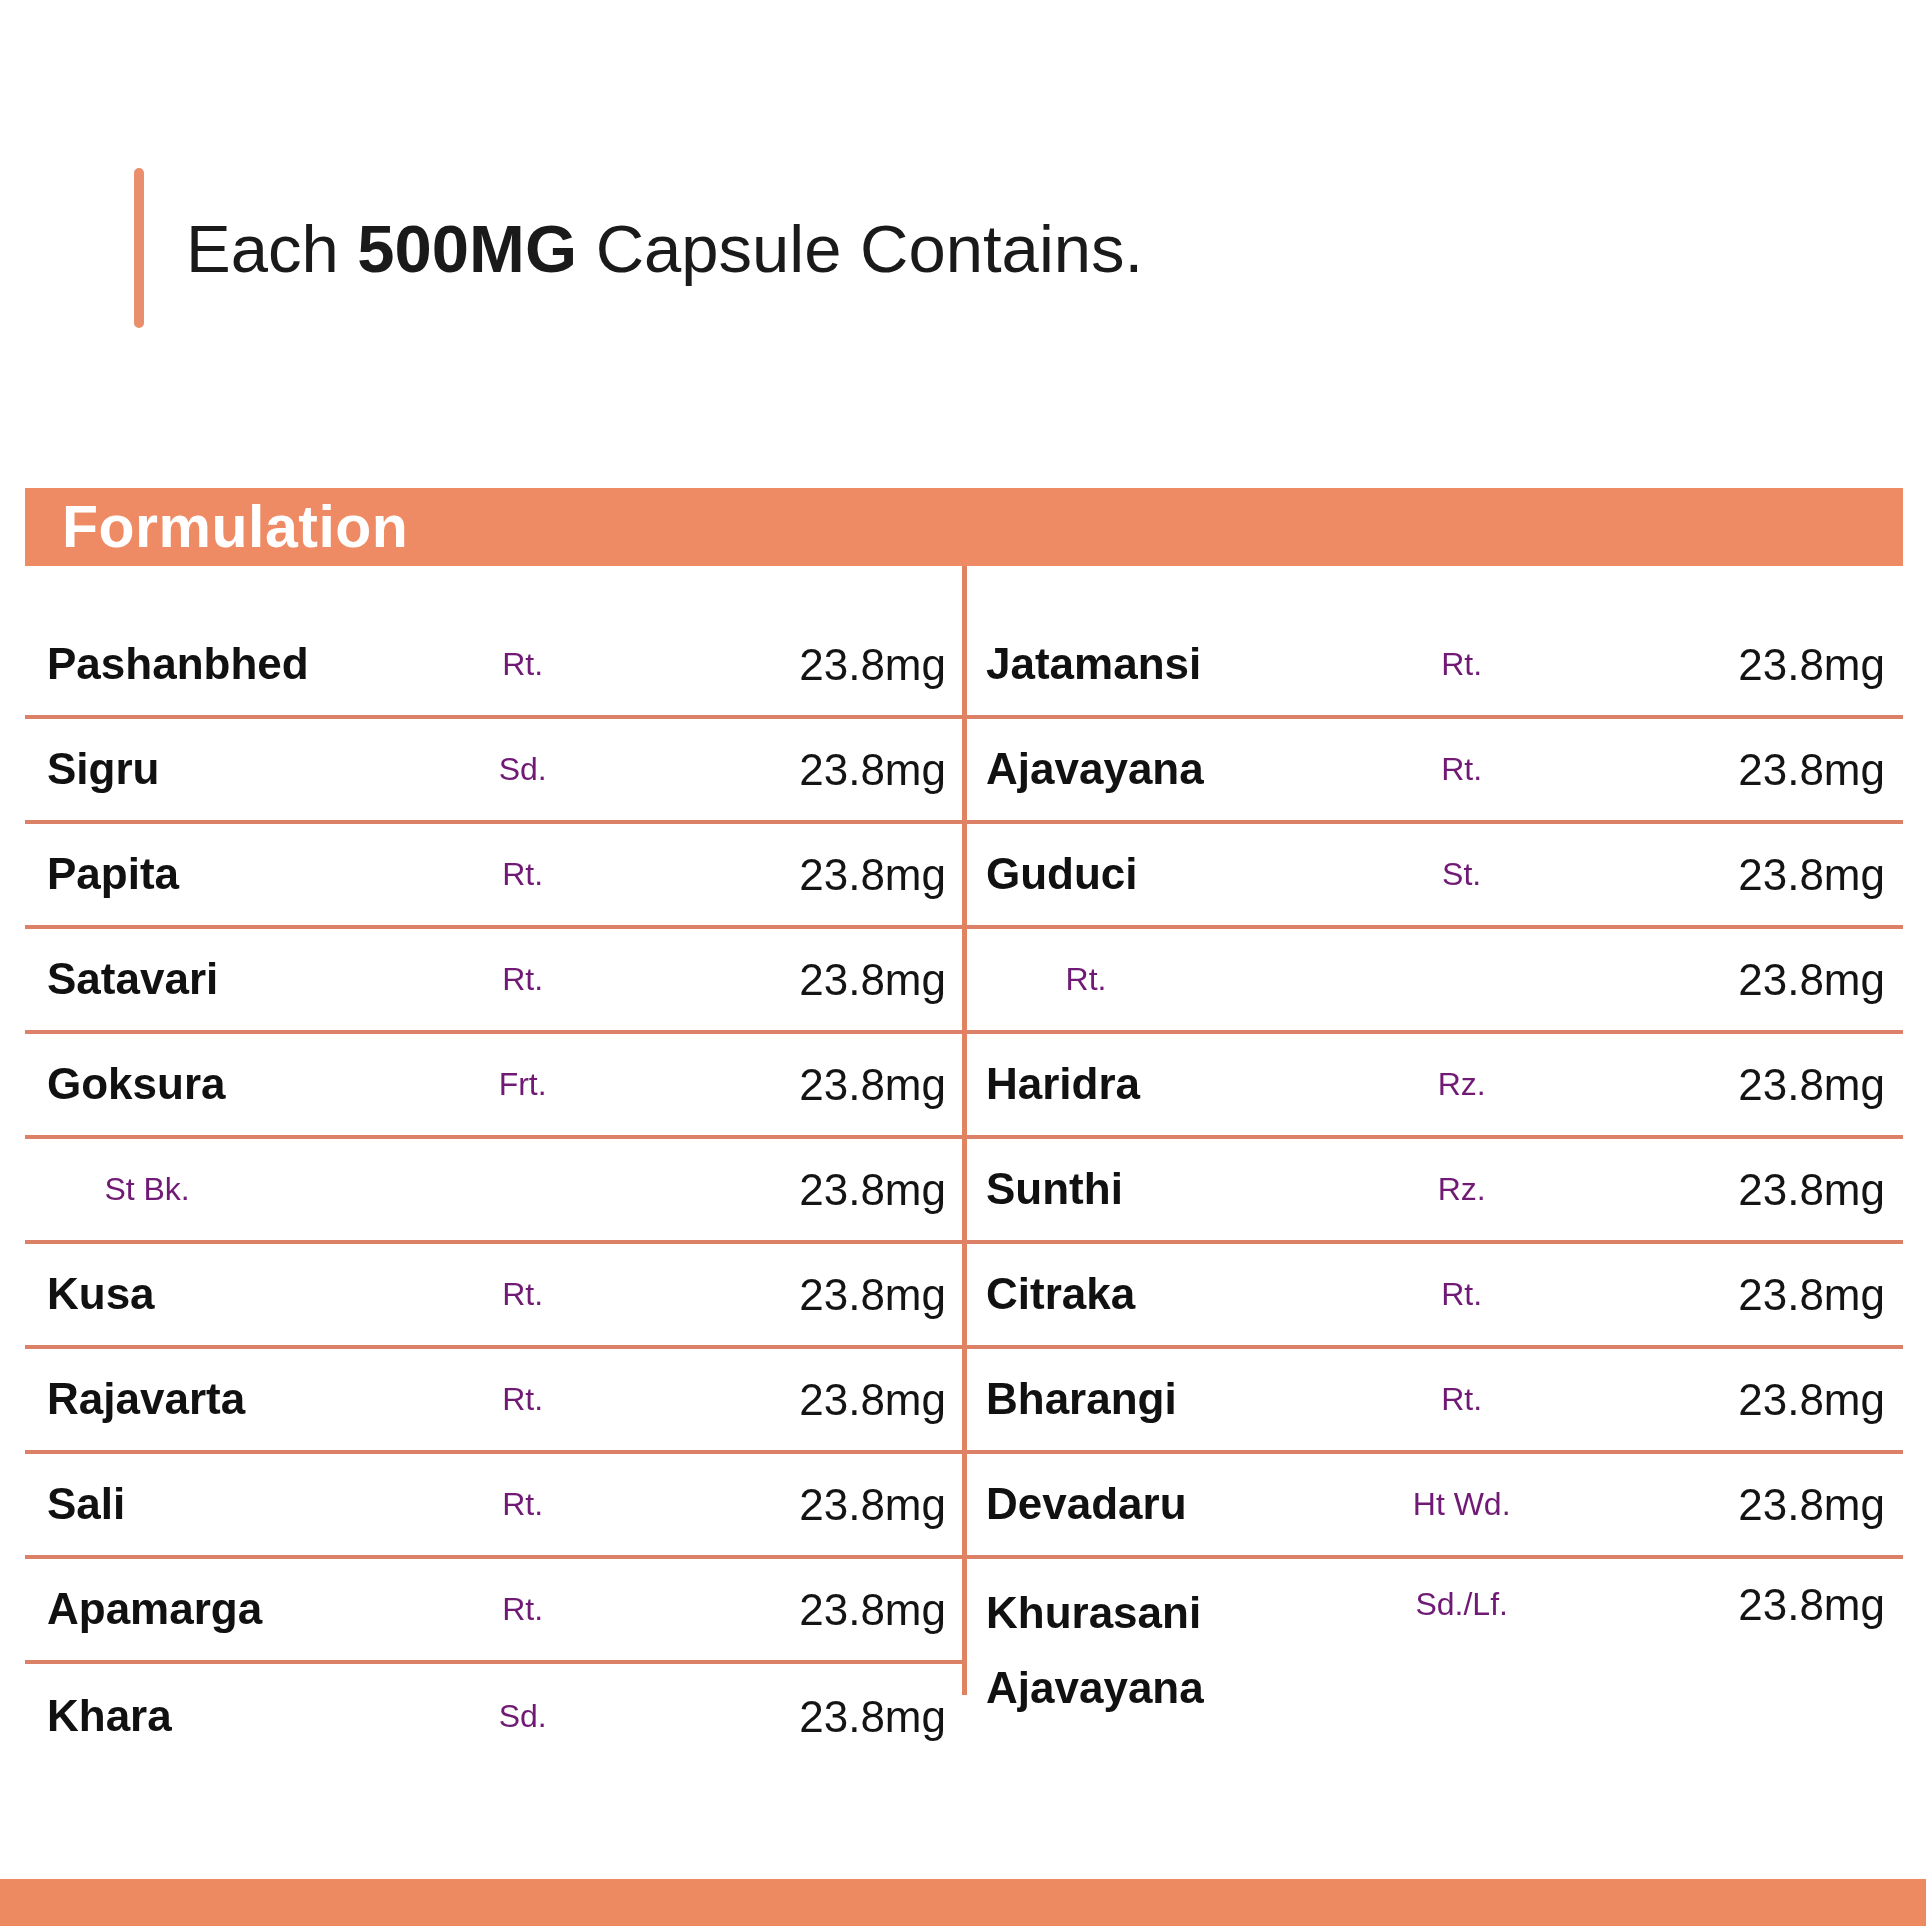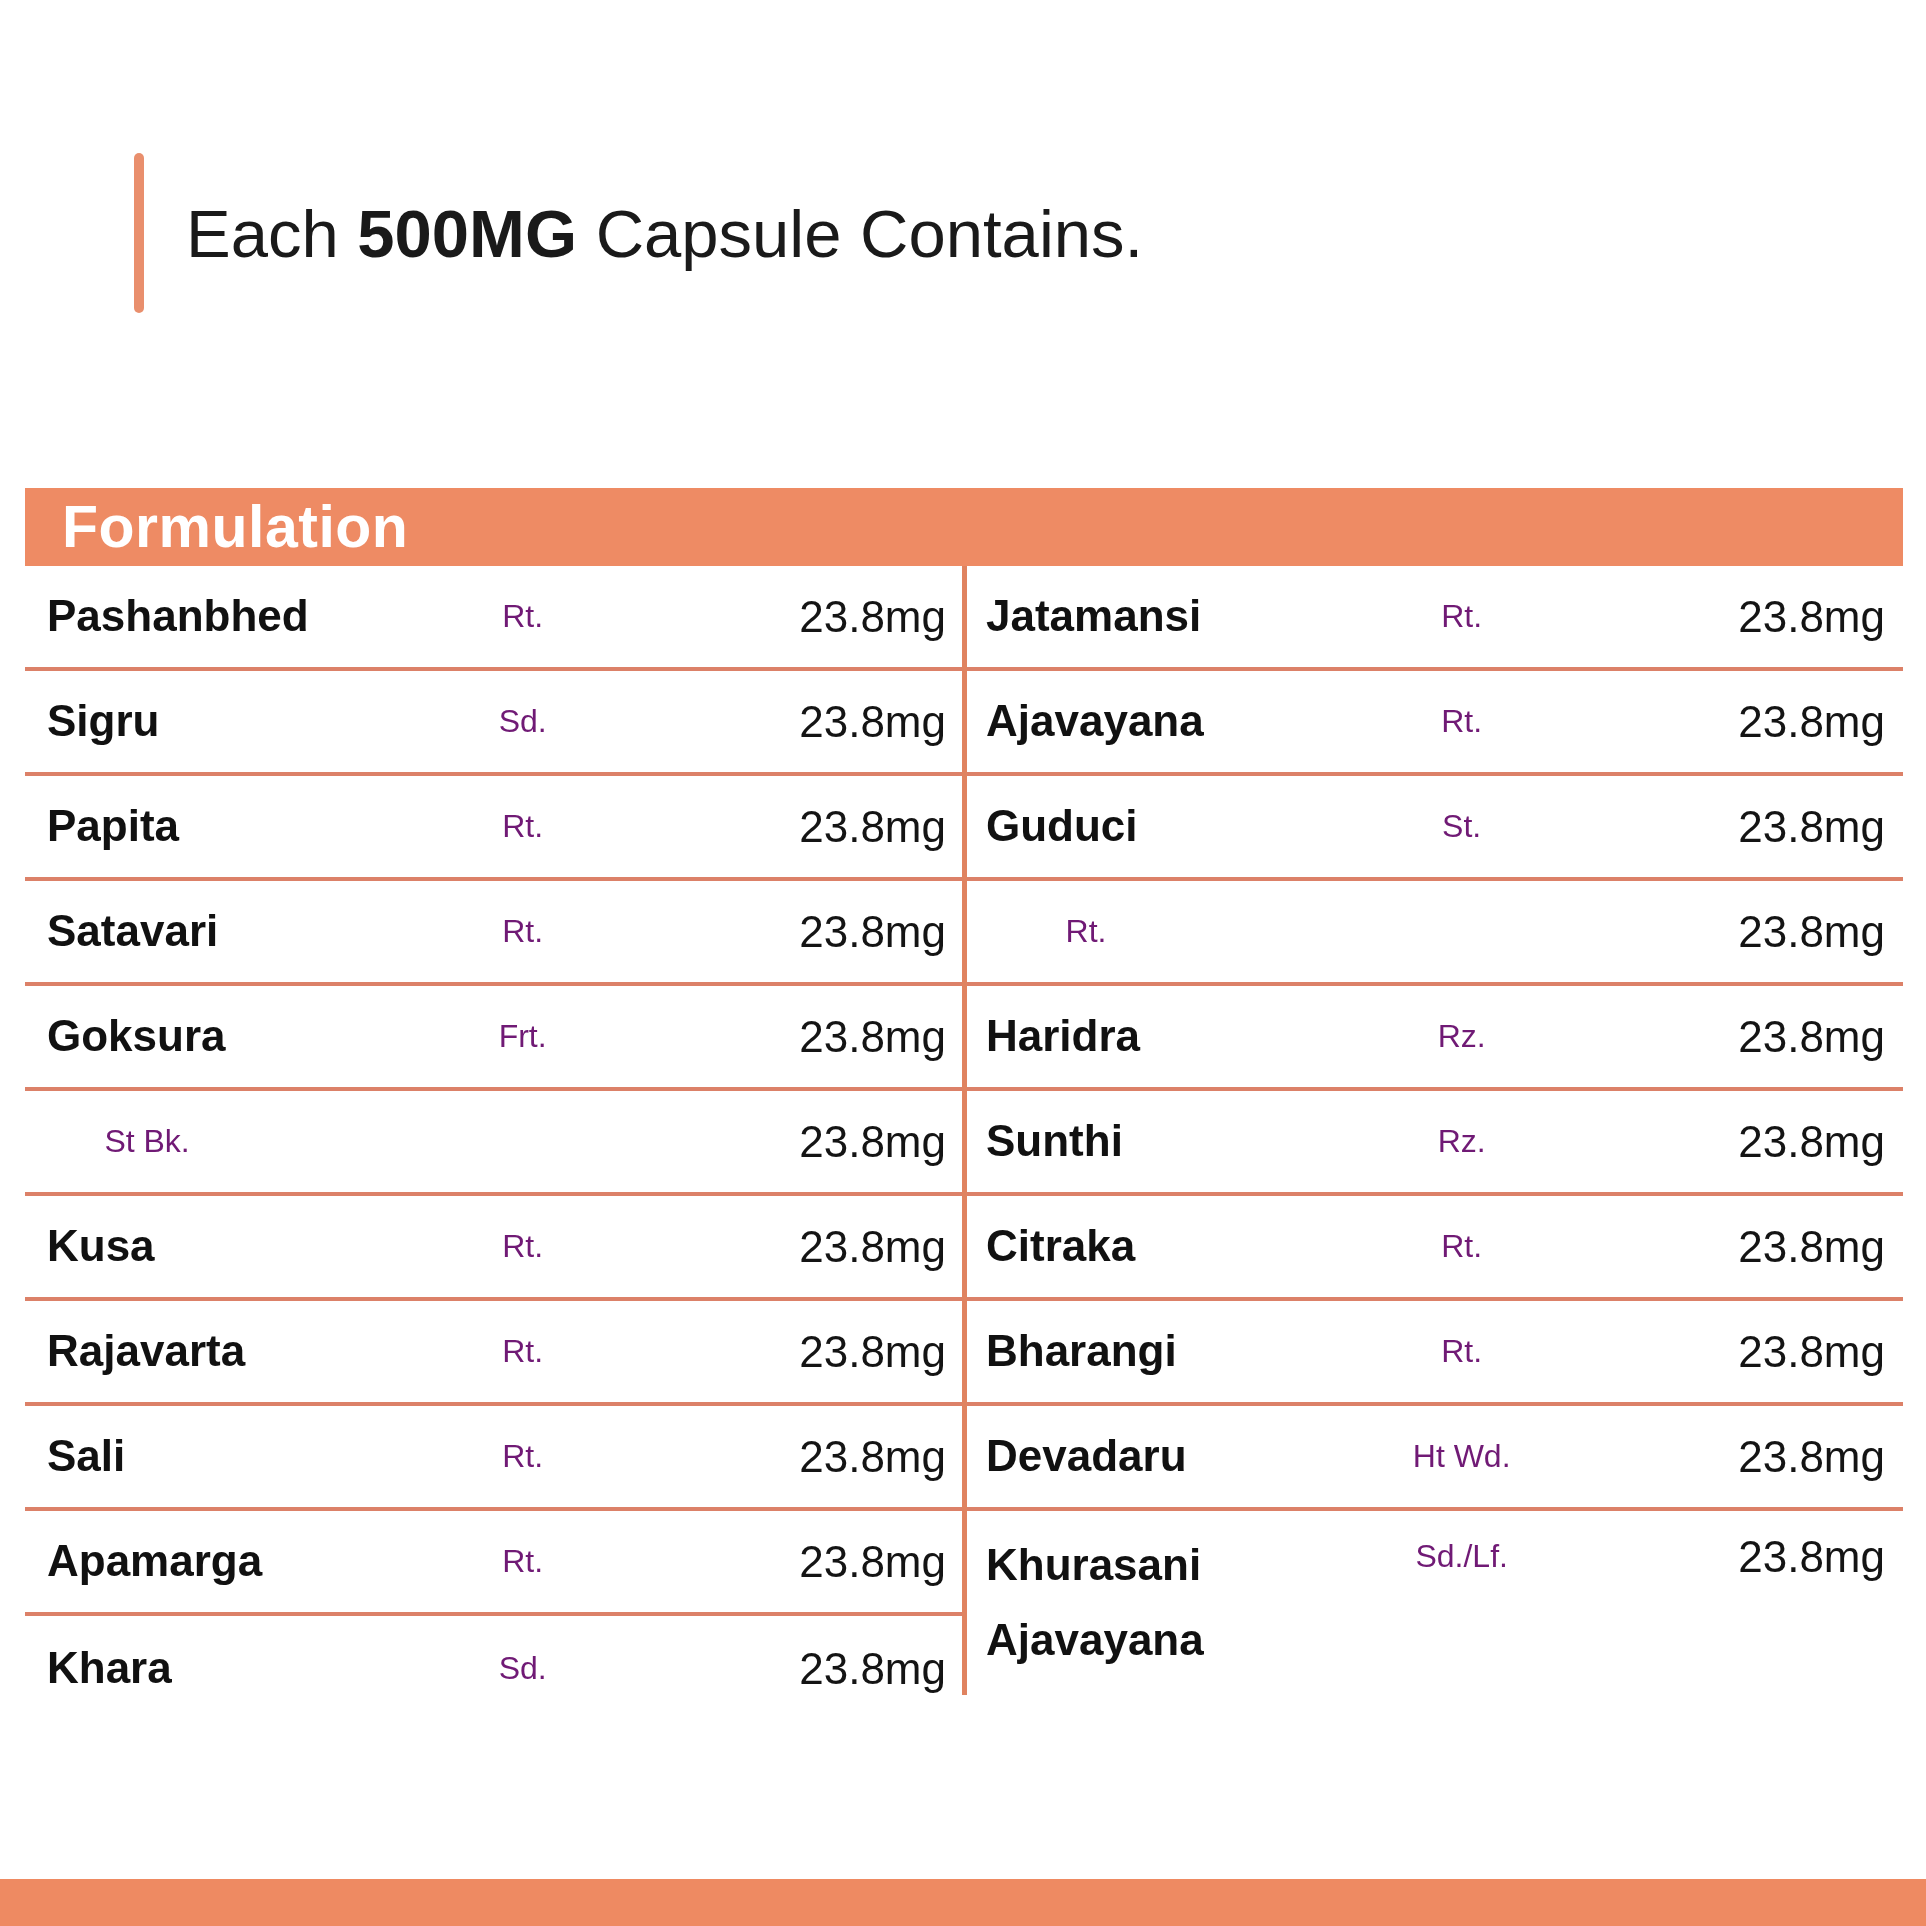--- a/index.html
+++ b/index.html
@@ -11,21 +11,21 @@
     background: var(--background, #ffffff);
     overflow: hidden;
     font-family: "Liberation Sans", sans-serif;
     color: var(--text-primary, #151515);
   }
 
   
   .title-block {
     position: absolute;
     left: 134px;
-    top: 153px;
+    top: 168px;
     height: 160px;
     display: flex;
     align-items: center;
   }
   .accent-bar {
     width: 10px;
     height: 160px;
     border-radius: 5px;
     background: var(--accent-bar, #e98f6d);
     flex: 0 0 auto;
@@ -57,21 +57,21 @@
     box-sizing: border-box;
     font-size: 59px;
     font-weight: bold;
     letter-spacing: 0.5px;
   }
   .table-body {
     position: relative;
     display: flex;
     align-items: flex-start;
   }
-  .col { flex: 1 1 0; min-width: 0; }
+  .col { flex: 1 1 0; min-width: 0; margin-top: 48px; }
 
   .row {
     display: flex;
     align-items: center;
     height: 105px;
     box-sizing: border-box;
     border-bottom: 4px solid var(--row-divider, #dc8168);
   }
   .row:last-child { border-bottom: none; }
 

